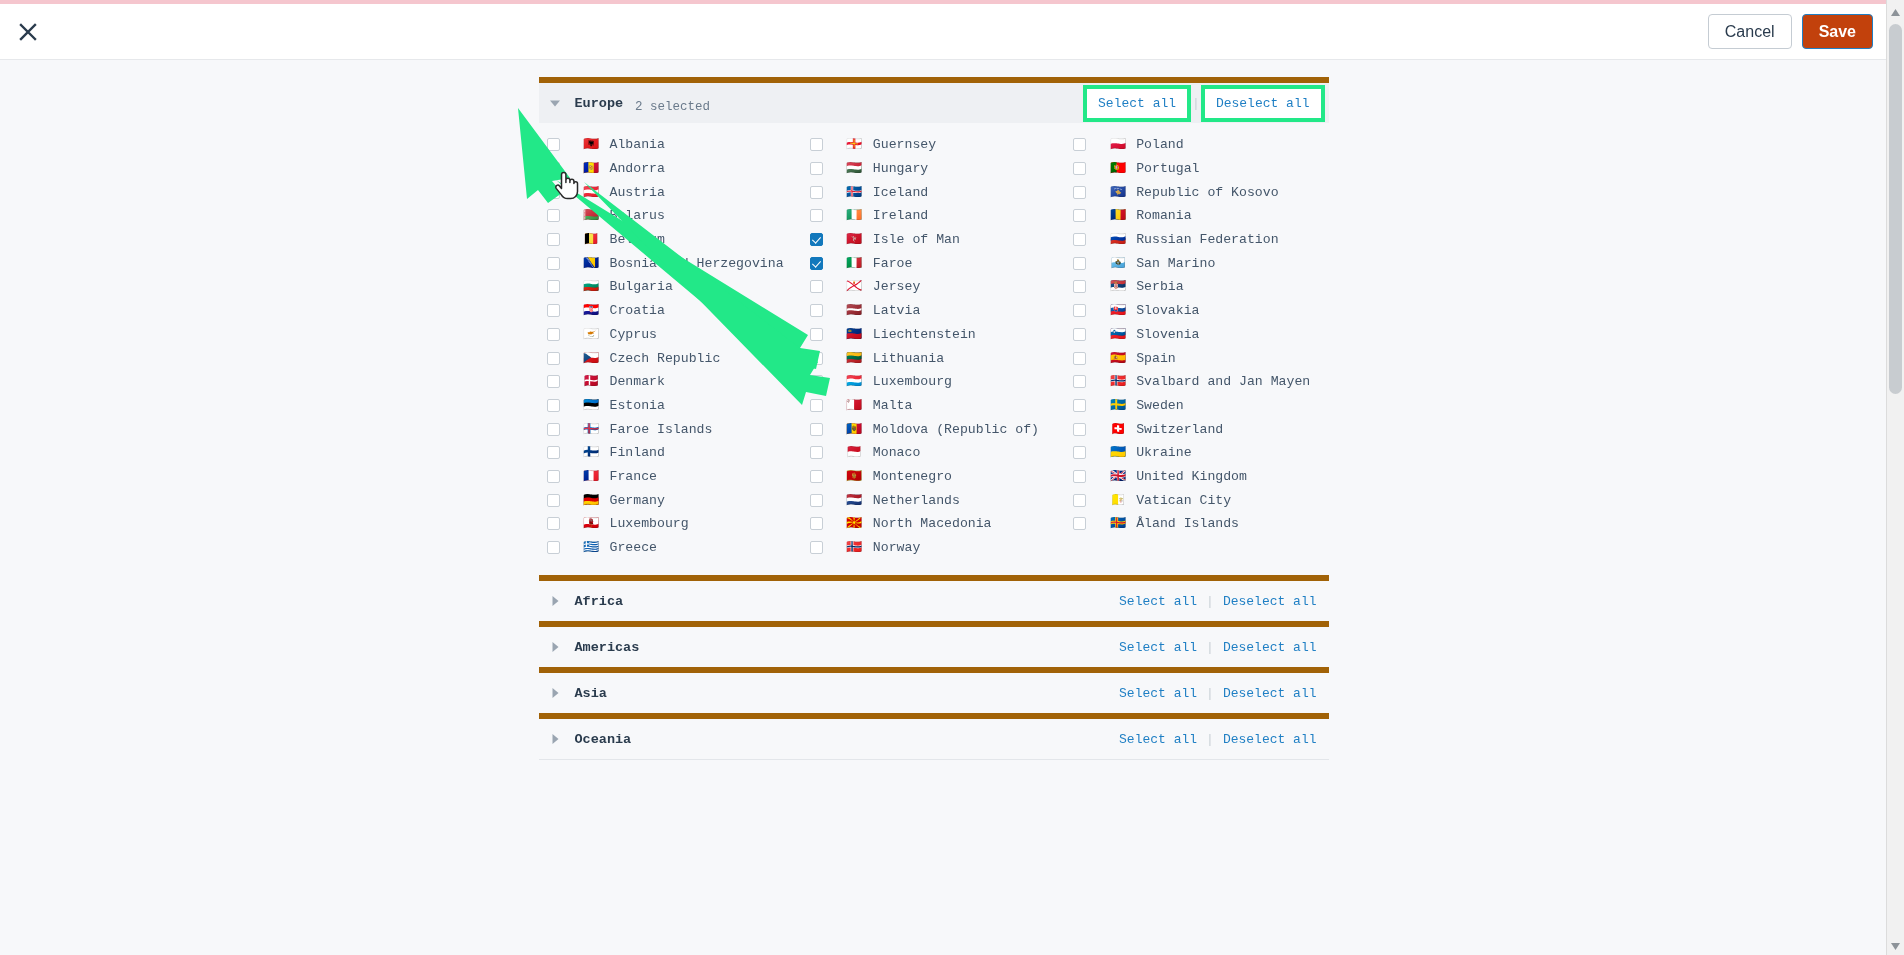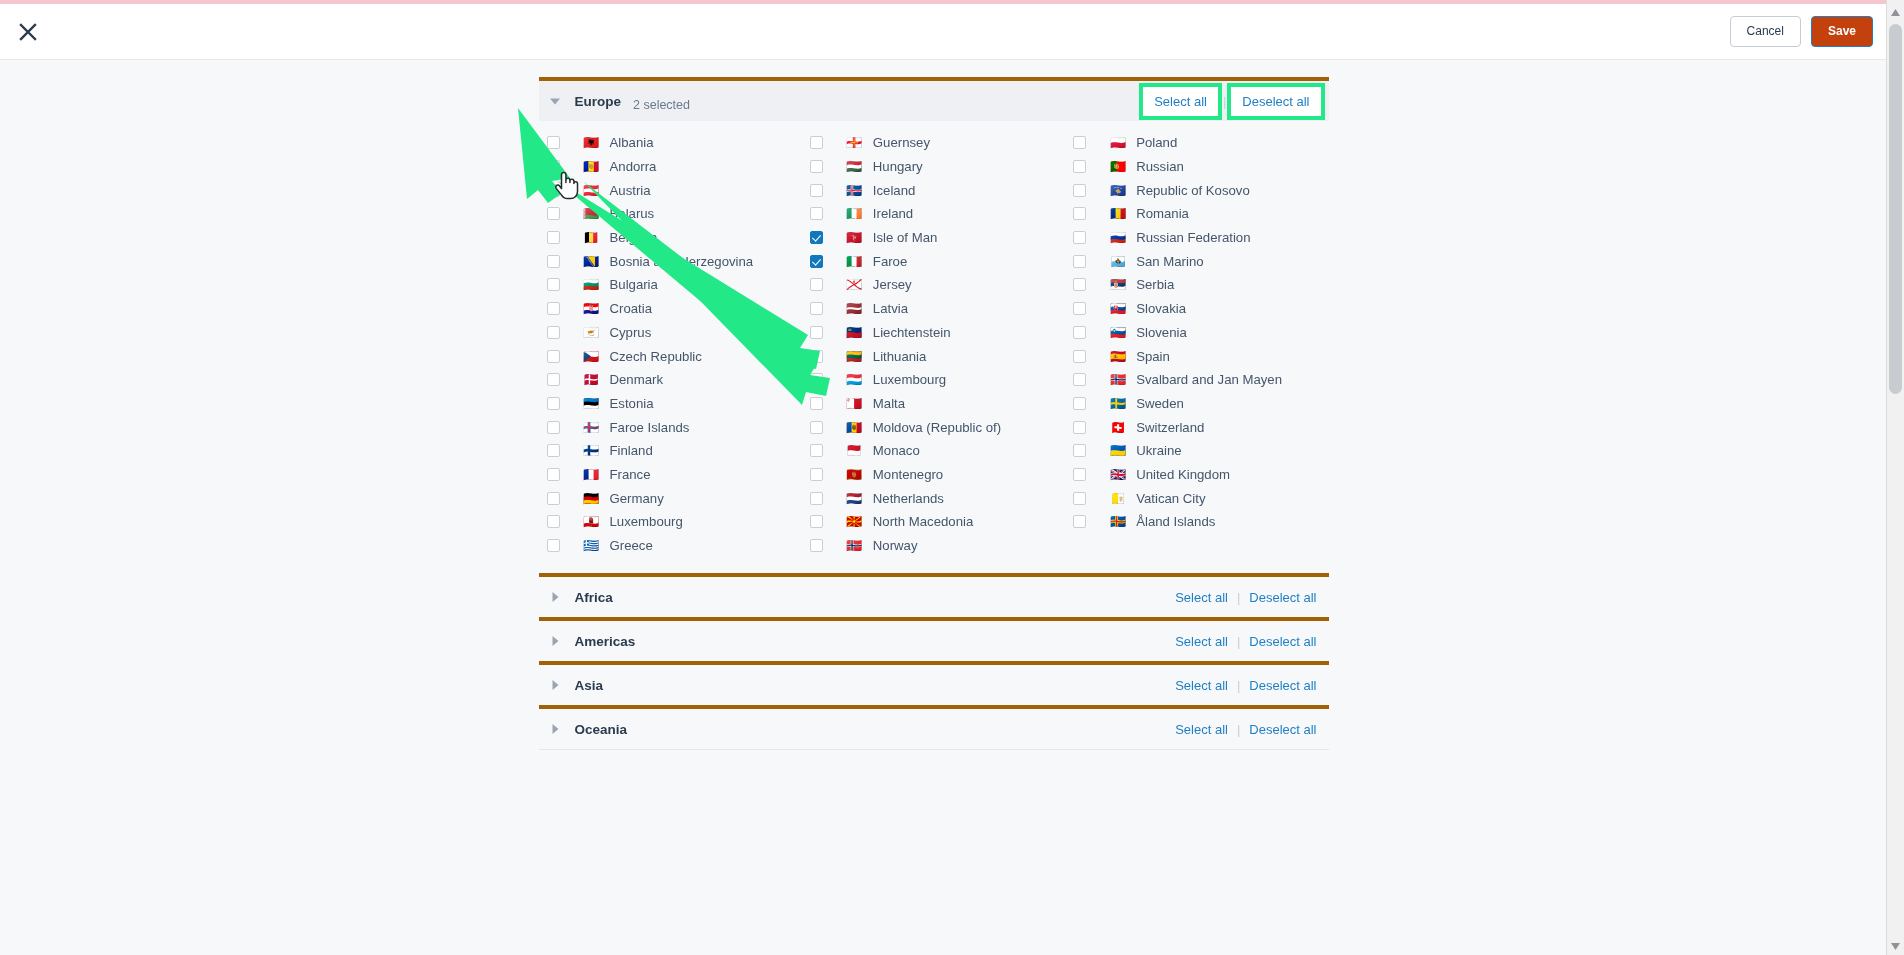--- a/index.html
+++ b/index.html
@@ -33,21 +33,21 @@
     width: 40px; height: 40px;
     display: flex; align-items: center; justify-content: center;
     cursor: pointer;
   }
   #close-btn svg { display:block; }
   #topbar-actions {
     margin-left: auto; margin-right: 14px;
     display: flex; align-items: center; gap: 10px;
   }
   .btn {
-    font-size: 12px;
+    font-size: 16px;
     border-radius: 4px;
     padding: 7px 16px;
     cursor: pointer;
     line-height: 1.2;
     border: 1px solid transparent;
     font-family: "Liberation Sans", sans-serif;
   }
   .btn-secondary {
     background: #ffffff;
     border-color: #c5ccd3;
@@ -80,21 +80,22 @@
     margin: 0 0 14px 0;
     letter-spacing: .1px;
   }
   #page-subtitle {
     font-size: 14px;
     color: #4a5b6c;
     margin: 0 0 25px 0;
   }
   
   .region {
-    border-top: 4px solid #a16207;
+    border-top: 6px solid #a16207;
+    font-family: Liberation Mono, monospace;
   }
   .region:last-child { border-bottom: 1px solid #e3e6ea; }
   .region-header {
     display: flex; align-items: center;
     height: 40px;
     padding: 0 4px 0 8px;
     position: relative;
   }
   .region-header.expanded {
     background: #eef0f3;
@@ -446,21 +447,21 @@
               <span class="country-name">Norway</span>
             </div>
             <div class="country-row">
               <span class="cbox"></span>
               <span class="flag">🇵🇱</span>
               <span class="country-name">Poland</span>
             </div>
             <div class="country-row">
               <span class="cbox"></span>
               <span class="flag">🇵🇹</span>
-              <span class="country-name">Russian</span>
+              <span class="country-name">Portugal</span>
             </div>
             <div class="country-row">
               <span class="cbox"></span>
               <span class="flag">🇽🇰</span>
               <span class="country-name">Republic of Kosovo</span>
             </div>
             <div class="country-row">
               <span class="cbox"></span>
               <span class="flag">🇷🇴</span>
               <span class="country-name">Romania</span>

